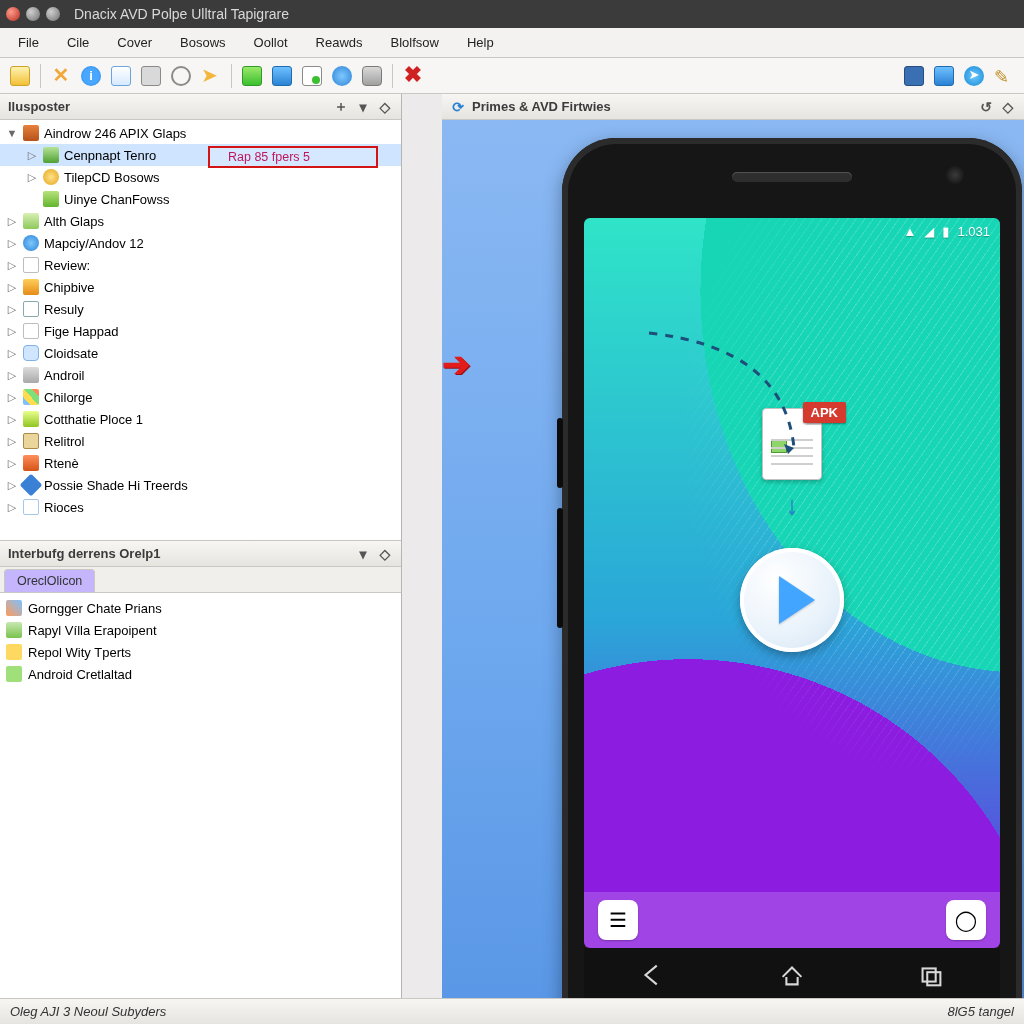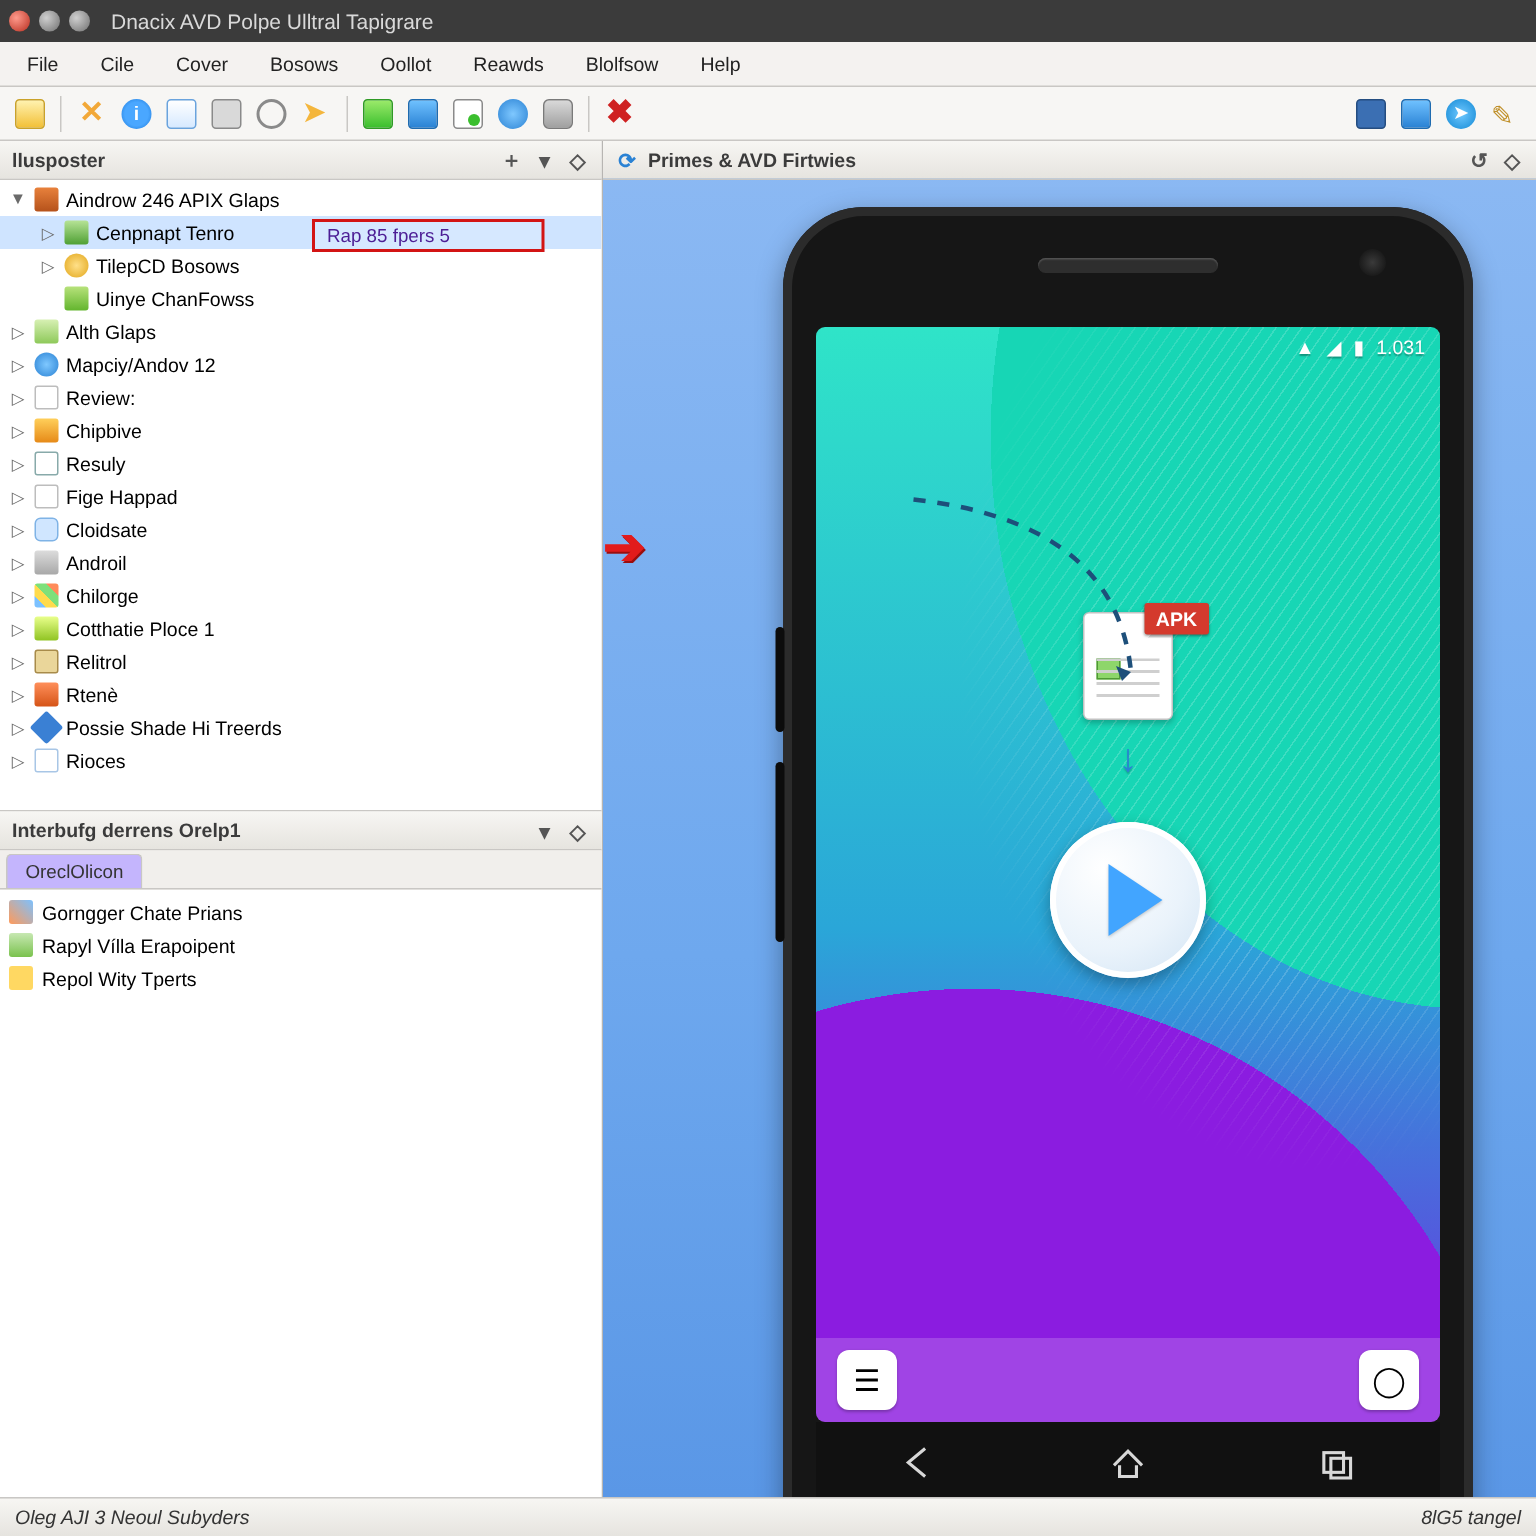--- a/index.html
+++ b/index.html
@@ -36,37 +36,37 @@
 .ico-doc      { background: #fff; border: 1px solid #8a8a8a; position: relative; }
 .ico-doc:before { content:""; position:absolute; bottom:1px; right:1px; width:8px; height:8px; background:#3bbf2e; border-radius:50%; }
 .ico-person   { background: radial-gradient(circle,#7fc8ff,#2a82d4); border-radius:50%; }
 .ico-db       { background: linear-gradient(180deg,#d9d9d9,#a0a0a0); border-radius: 4px; border:1px solid #7a7a7a; }
 .ico-redx     { color:#cf2121; font-weight: bold; font-size: 22px; line-height: 18px; text-align:center; }
 .ico-save     { background:#3b6fb3; border:1px solid #254d80; }
 .ico-send     { background:radial-gradient(circle,#6fc8ff,#1288d4); border-radius:50%; color:#fff; text-align:center; line-height:18px; }
 .ico-pencil   { color:#c0902a; font-size:18px; }
 
 
-.workarea { position: absolute; top: 94px; bottom: 26px; left: 0; right: 0; display: flex; }
+.workarea { position: absolute; top: 94px; bottom: 26px; left: 0; right: 0; display: flex; gap: 40px; }
 .left-col { width: 402px; display: flex; flex-direction: column; border-right: 1px solid #b7b5b2; background: #fff; }
 .right-col { flex: 1; display: flex; flex-direction: column; background: linear-gradient(180deg,#8cb9f3 0%, #6ea8ee 60%, #5a97e6 100%); }
 
 
 .panel-hdr { height: 26px; background: linear-gradient(180deg,#f7f6f3,#e6e4df); border-bottom: 1px solid #c9c7c4; display: flex; align-items: center; padding: 0 8px; gap: 6px; font-weight: bold; color: #3b3b3b; }
 .panel-hdr .spacer { flex: 1; }
 .panel-hdr .hicon { width: 16px; height: 16px; display:inline-flex; align-items:center; justify-content:center; color:#555; font-size:14px; }
 
 
 .tree { flex: 0 0 auto; overflow: auto; background:#fff; padding: 2px 0 4px; }
 .node { display: flex; align-items: center; height: 22px; padding-left: 6px; gap: 4px; white-space: nowrap; cursor: default; }
 .node .tw { width: 12px; color:#6a6a6a; font-size:11px; text-align:center; }
 .node .ic { width: 18px; height: 16px; display:inline-flex; align-items:center; justify-content:center; }
 .node.depth1 { padding-left: 26px; }
 .node.sel { background: #cfe4ff; }
-.rename-box { position:absolute; left:208px; top:26px; width:155px; height:22px; border:2px solid #d31414; background:#d6e8ff; display:flex; align-items:center; padding:0 8px; color:#4c1d95; font-size:12.5px; }
+.rename-box { position:absolute; left:208px; top:26px; width:170px; height:22px; border:2px solid #d31414; background:#d6e8ff; display:flex; align-items:center; padding:0 18px; color:#be185d; font-size:12.5px; }
 
 
 .ti { width:16px; height:16px; display:inline-block; border-radius:2px; }
 .ti-pkg   { background: linear-gradient(180deg,#e8813c,#b5521b); }
 .ti-dev   { background: linear-gradient(180deg,#b6e396,#4fa034); }
 .ti-disc  { background: radial-gradient(circle,#ffe089,#e2a61a); border-radius:50%; }
 .ti-cube  { background: linear-gradient(180deg,#b7e27b,#63b52e); }
 .ti-bag   { background: linear-gradient(180deg,#d7f0b3,#8ec95a); }
 .ti-world { background: radial-gradient(circle,#7fc8ff,#2a82d4); border-radius:50%; }
 .ti-wbox  { background:#fff; border:1px solid #bdbdbd; }
@@ -371,20 +371,24 @@
             <span>Gorngger Chate Prians</span>
           </div>
         <div class="row">
             <span class="ti ti-pg"></span>
             <span>Rapyl Vílla Erapoipent</span>
           </div>
         <div class="row">
             <span class="ti ti-py"></span>
             <span>Repol Wity Tperts</span>
           </div>
+        <div class="row">
+            <span class="ti ti-and"></span>
+            <span>Android Cretlaltad</span>
+          </div>
       </div>
     </div>
   </div>
 
   <div class="right-col">
     <div class="panel-hdr" style="background:linear-gradient(180deg,#f7f6f3,#e6e4df);">
       <span class="hicon" style="color:#2a82d4;">⟳</span>
       <span>Primes &amp; AVD Firtwies</span>
       <span class="spacer"></span>
       <span class="hicon">↺</span>

